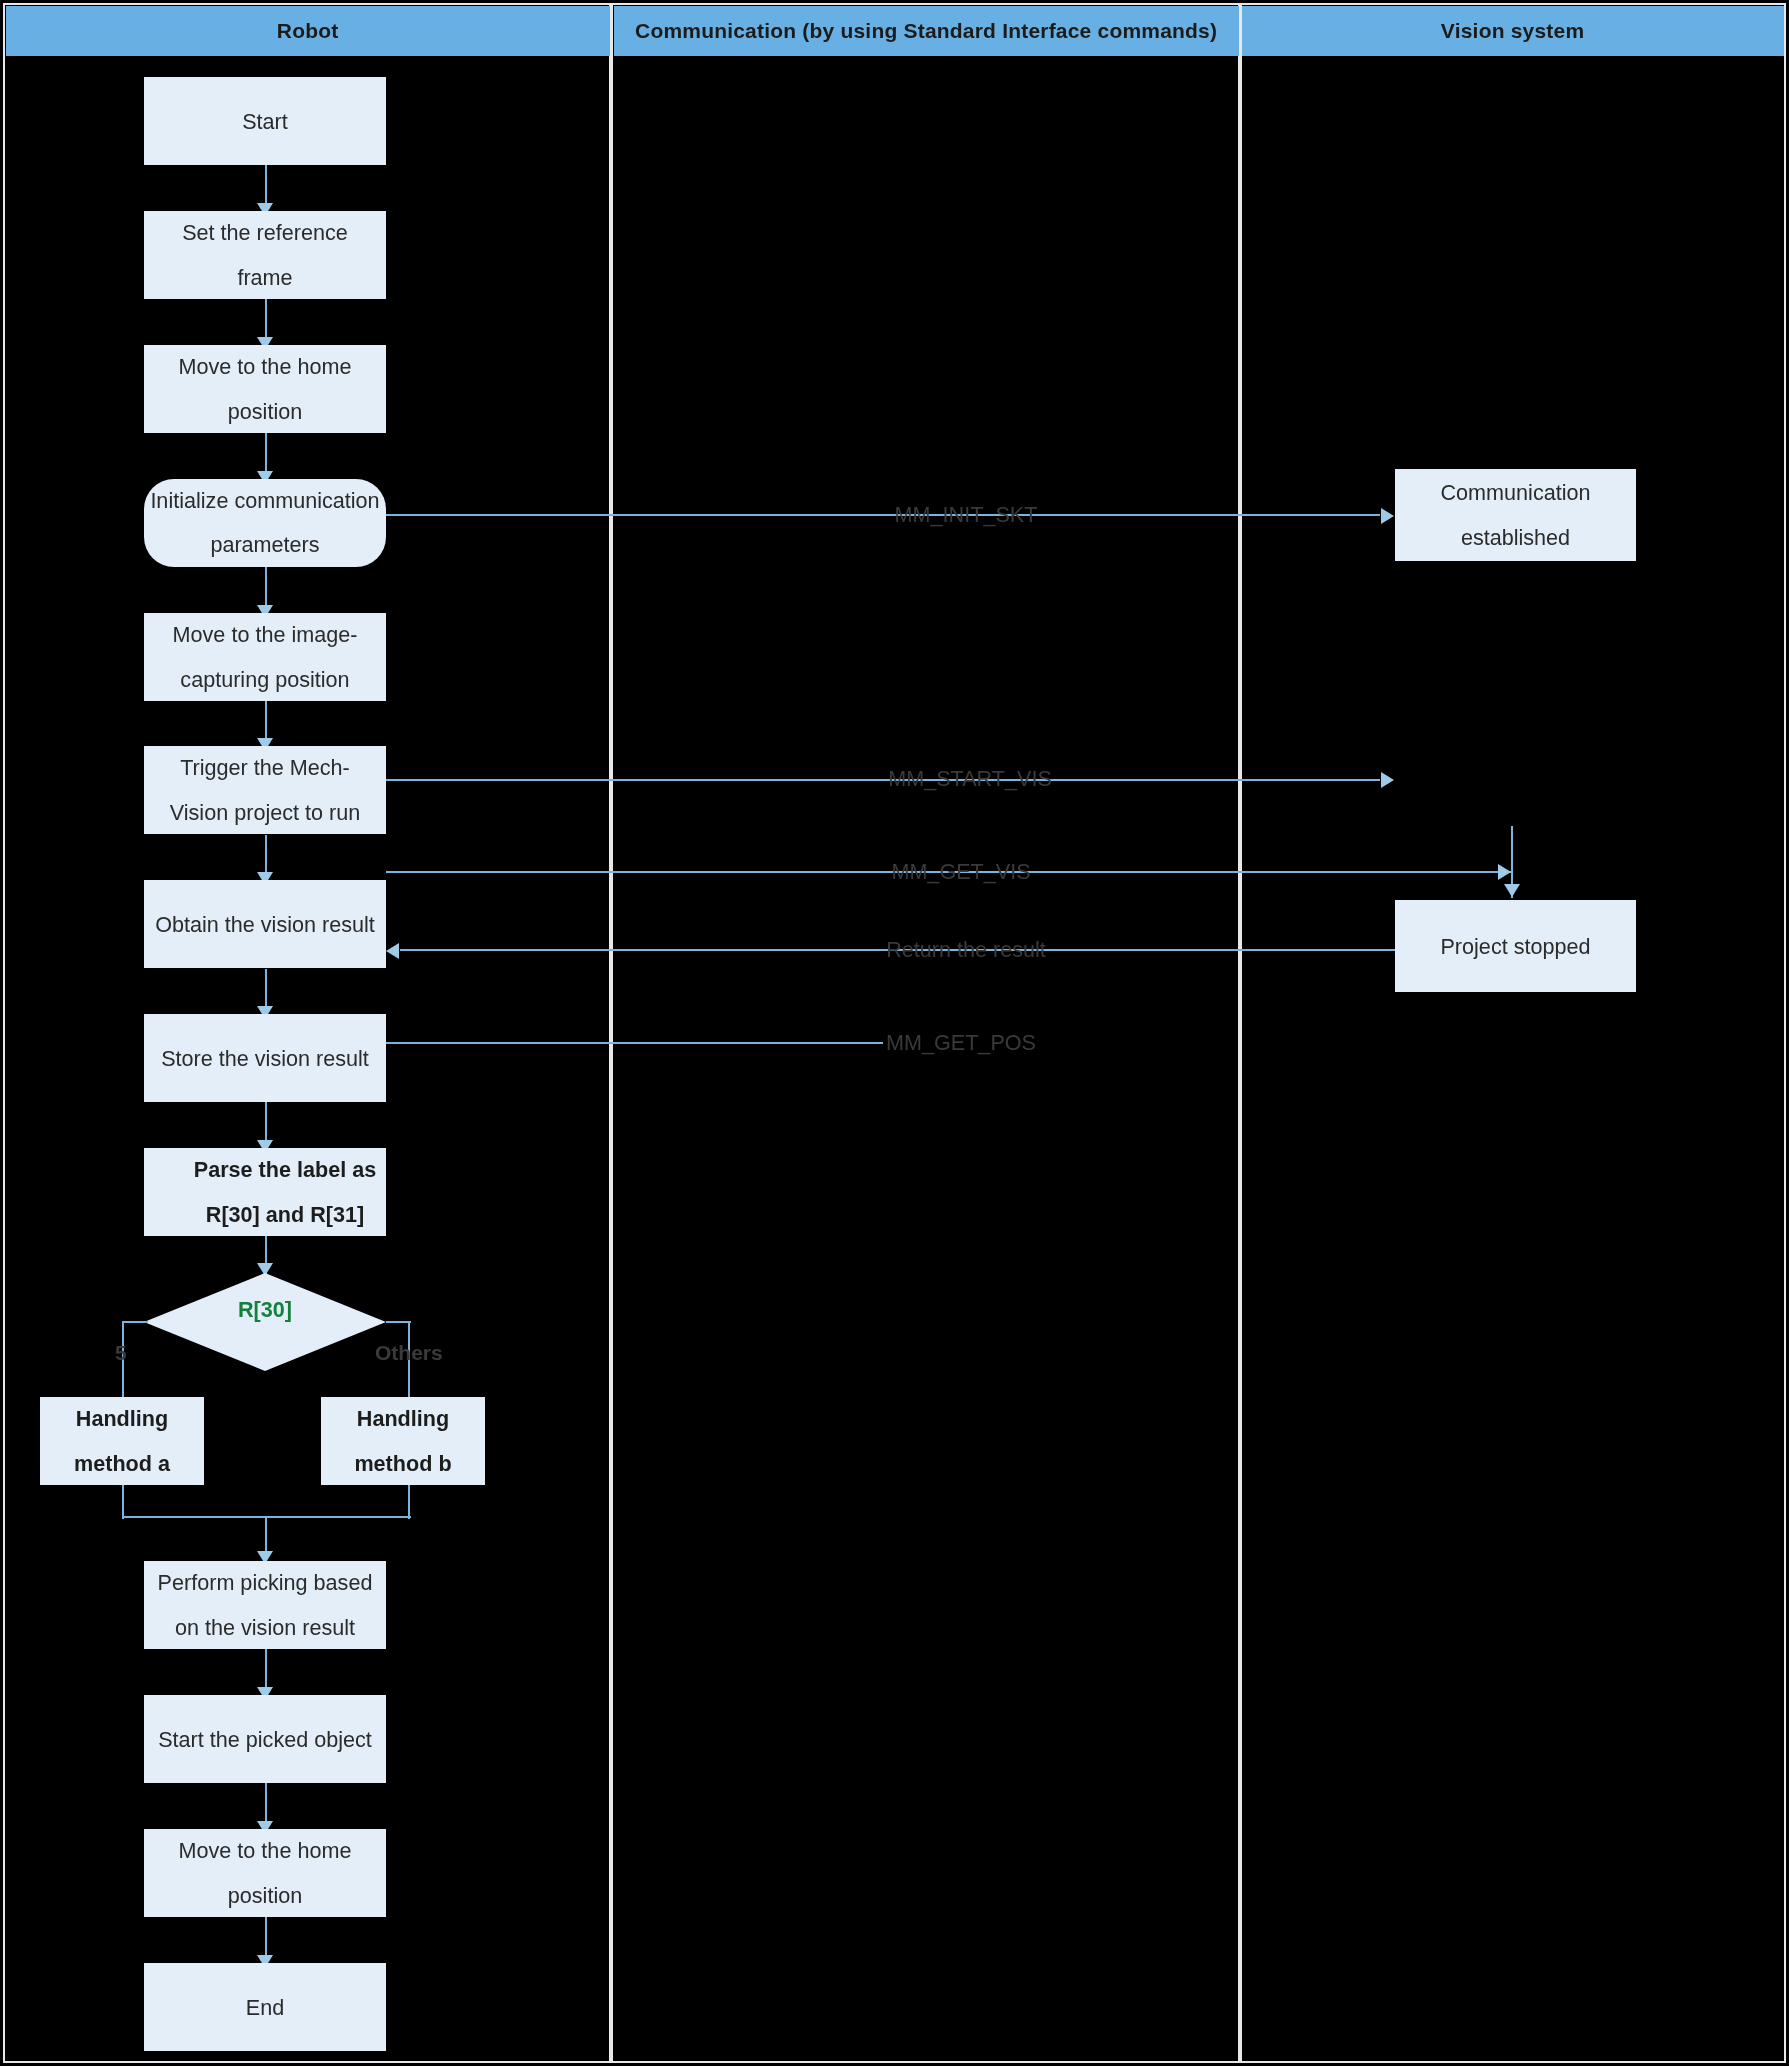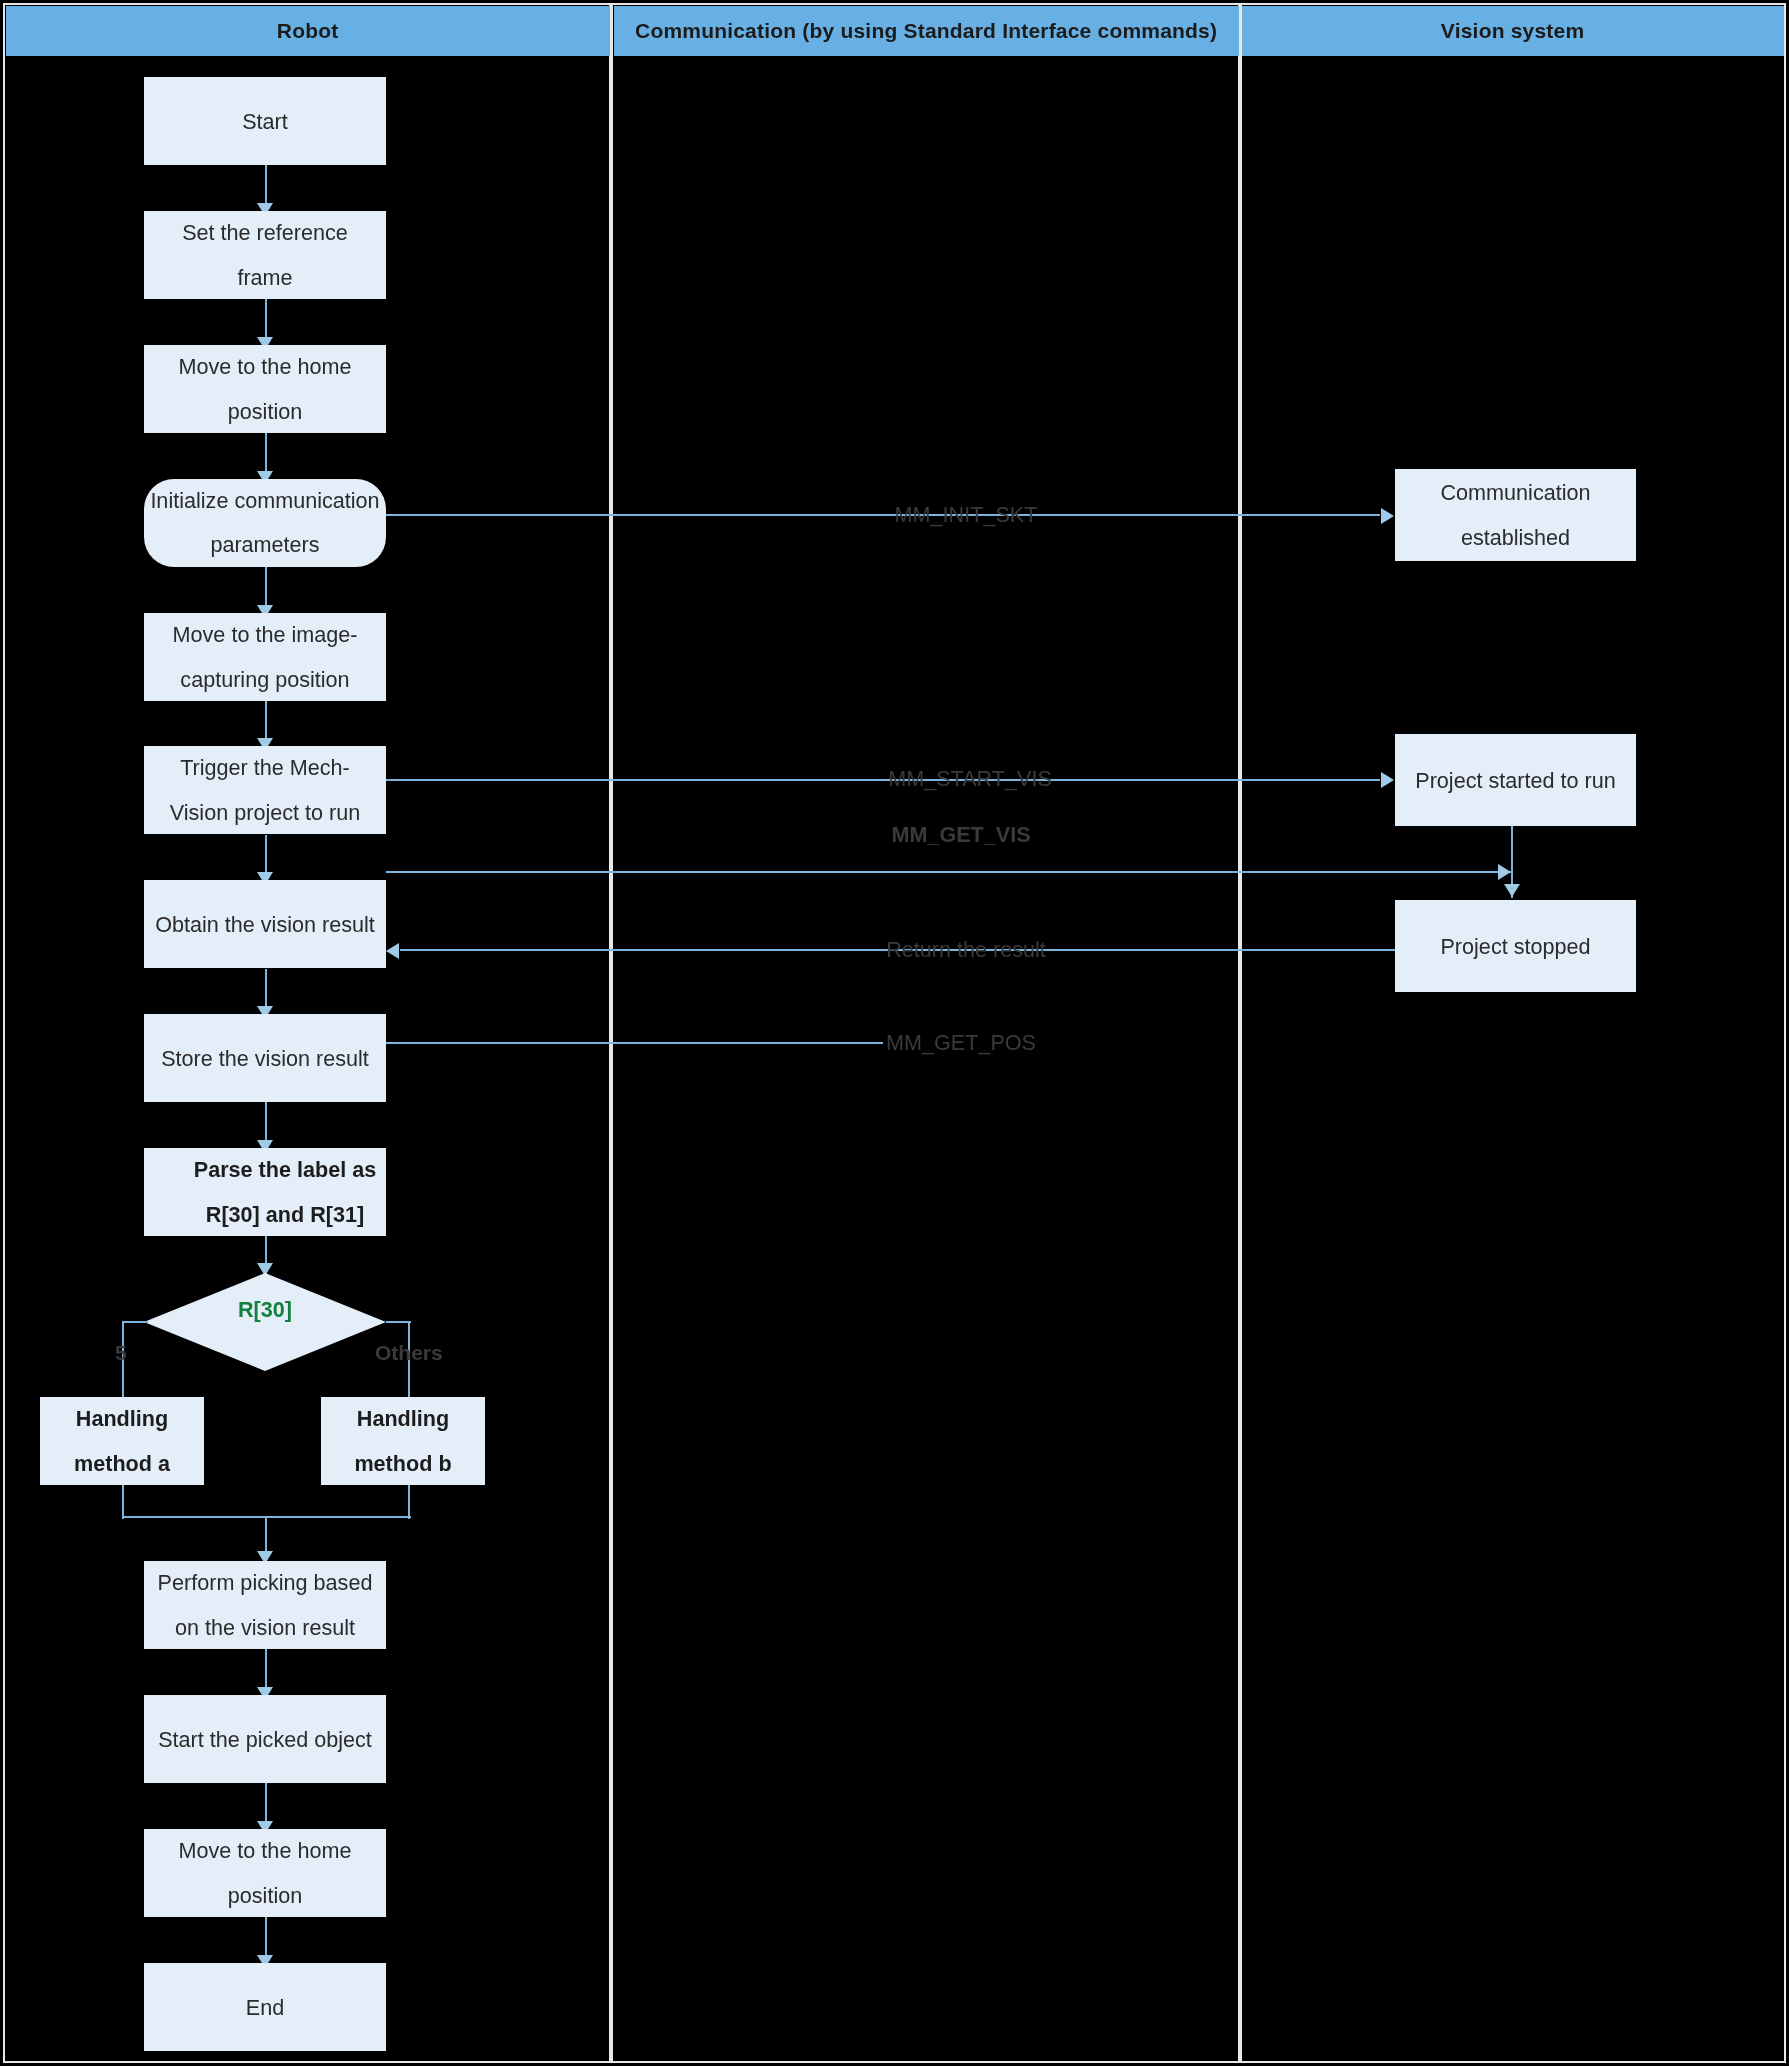--- a/index.html
+++ b/index.html
@@ -252,42 +252,39 @@
   <div class="arrow-down" style="left:257px; top:1955px;"></div>
 
   <div class="node" style="left:1395px; top:469px; width:241px; height:92px;">
     <span class="label">Communication established</span>
   </div>
 
   <div class="node" style="left:144px; top:1963px; width:242px; height:88px;">
     <span class="label">End</span>
   </div>
 
-  <div class="node" style="left:1395px; top:734px; width:241px; height:92px;">
-    <span class="label">Project started to run</span>
-  </div>
 
   <div class="node" style="left:1395px; top:900px; width:241px; height:92px;">
     <span class="label">Project stopped</span>
   </div>
 
   <div class="vline" style="left:1511px; top:826px; height:72px;"></div>
   <div class="arrow-down" style="left:1504px; top:884px;"></div>
 
   <div class="hline" style="left:386px; top:514px; width:994px;"></div>
   <div class="arrow-right" style="left:1381px; top:508px;"></div>
   <div class="msg-label" style="left:966px; top:515px;">MM_INIT_SKT</div>
 
   <div class="hline" style="left:386px; top:779px; width:994px;"></div>
   <div class="arrow-right" style="left:1381px; top:772px;"></div>
   <div class="msg-label" style="left:970px; top:779px;">MM_START_VIS</div>
 
   <div class="hline" style="left:386px; top:871px; width:1126px;"></div>
   <div class="arrow-right" style="left:1498px; top:864px;"></div>
-  <div class="msg-label" style="left:961px; top:835px;font-weight:bold;">MM_GET_VIS</div>
+  <div class="msg-label" style="left:961px; top:872px;">MM_GET_VIS</div>
 
   <div class="hline" style="left:400px; top:949px; width:995px;"></div>
   <div class="arrow-left" style="left:386px; top:943px;"></div>
   <div class="msg-label" style="left:966px; top:950px;">Return the result</div>
 
   <div class="hline" style="left:386px; top:1042px; width:497px;"></div>
   <div class="msg-label" style="left:961px; top:1043px;">MM_GET_POS</div>
 
 </div>
 

